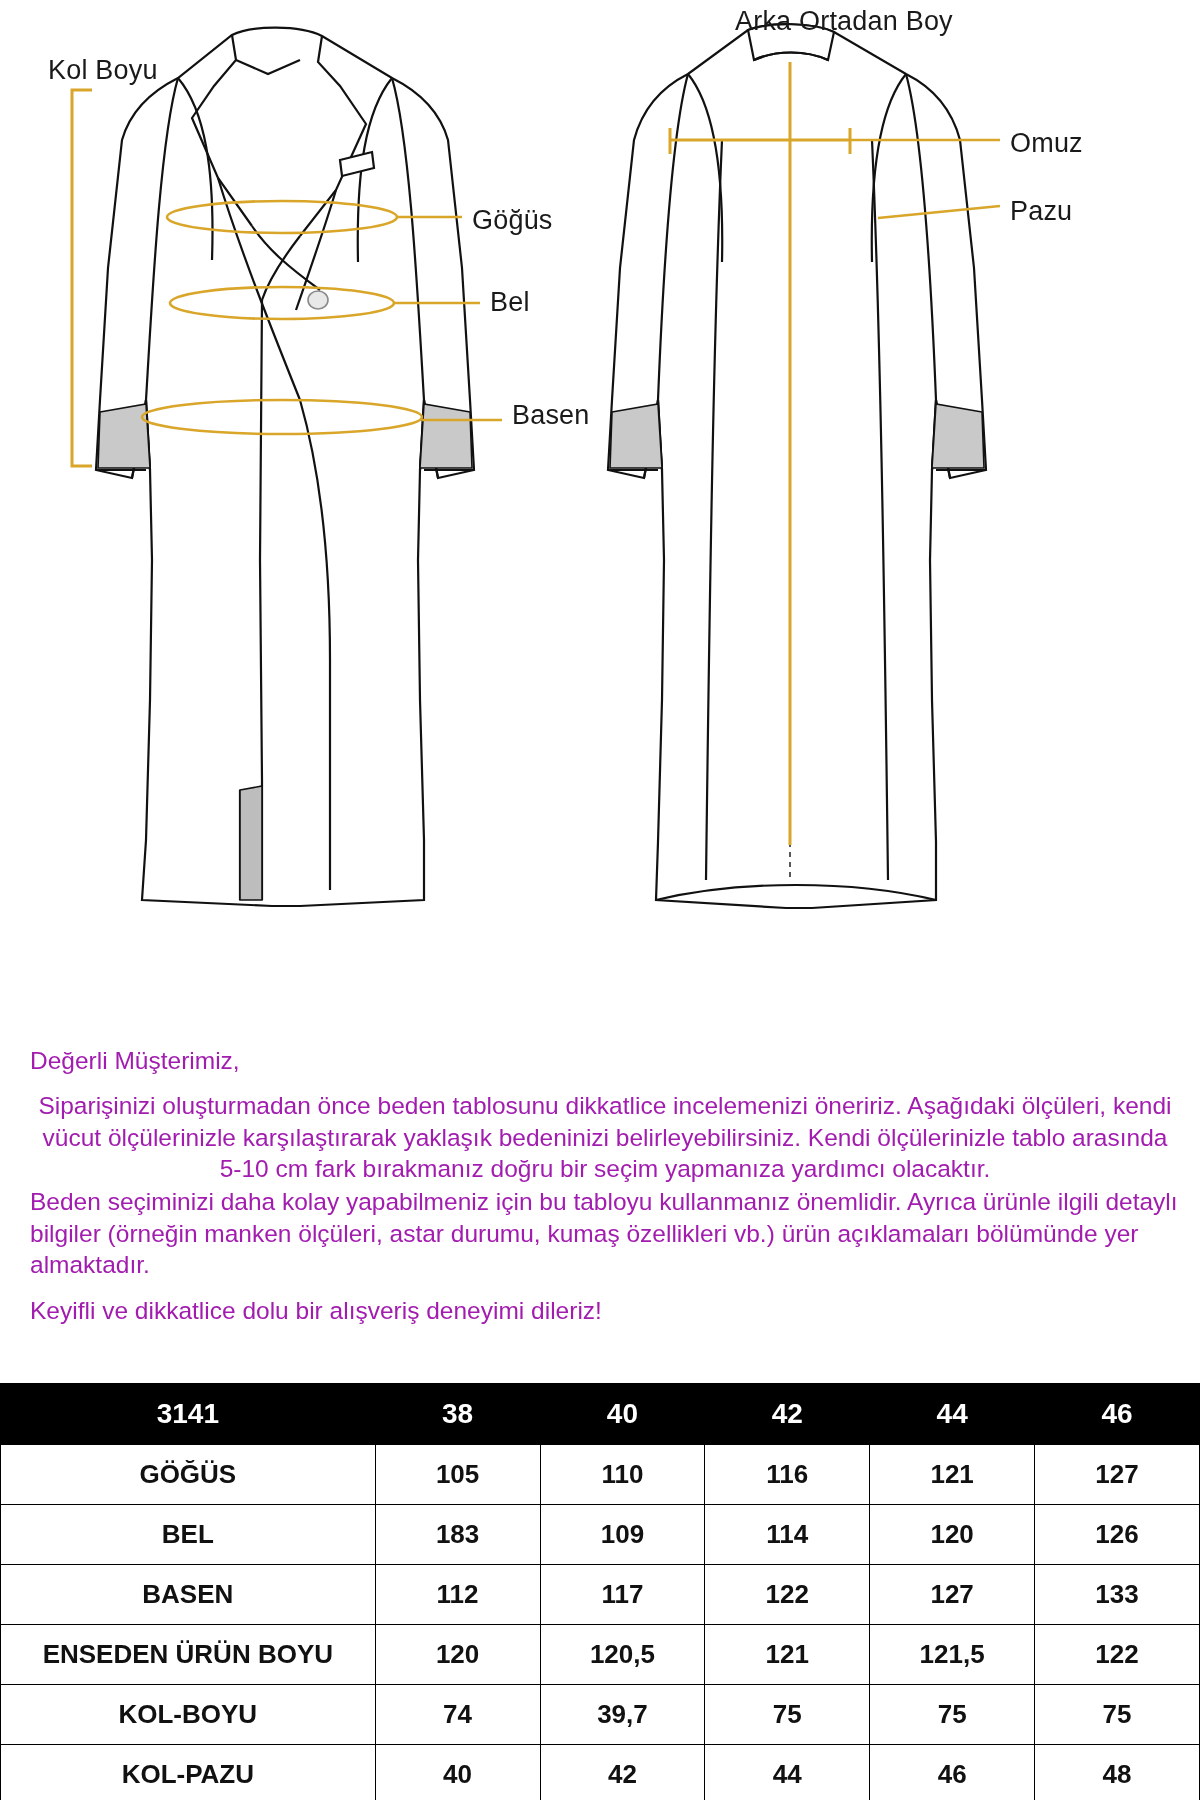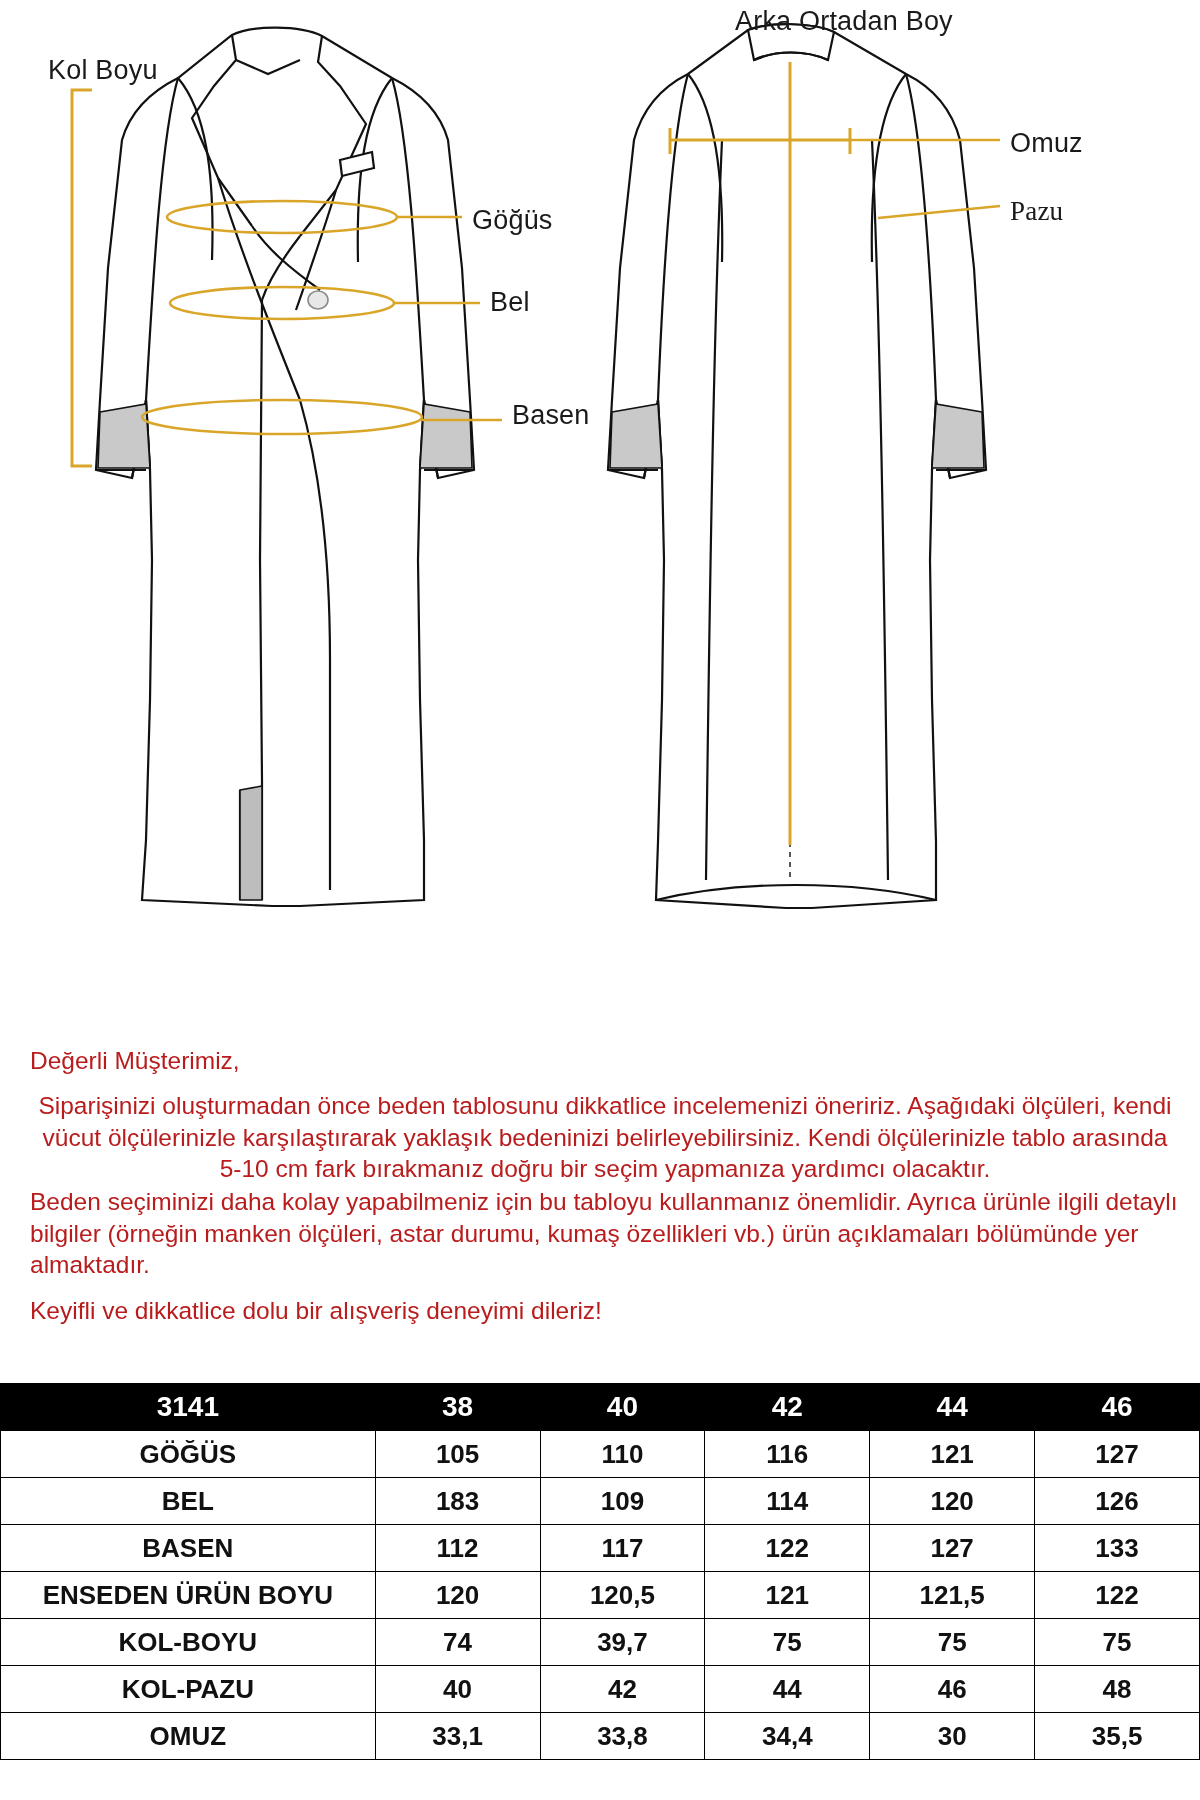--- a/index.html
+++ b/index.html
@@ -24,30 +24,30 @@
     color:#1a1a1a;
     white-space:nowrap;
     letter-spacing:0.2px;
   }
   #lbl-kolboyu { left:48px;  top:55px; }
   #lbl-gogus   { left:472px; top:205px; }
   #lbl-bel     { left:490px; top:287px; }
   #lbl-basen   { left:512px; top:400px; }
   #lbl-arka    { left:735px; top:6px; }
   #lbl-omuz    { left:1010px; top:128px; }
-  #lbl-pazu    { left:1010px; top:196px;font-family:Liberation Serif, serif; }
+  #lbl-pazu    { left:1010px; top:196px; }
 
   .textblock {
     position:absolute;
     left:30px;
     top:1045px;
     width:1150px;
     font-size:24.5px;
     line-height:1.28;
-    color:#b91c1c;
+    color:#a21caf;
   }
   .textblock p { margin:0 0 0 0; }
   .tb-greet { margin-bottom:14px !important; font-weight:400; }
   .tb-p1 { margin-bottom:2px !important;text-align:center; }
   .tb-p2 { margin-bottom:14px !important; }
   .tb-p3 { margin-bottom:0 !important; }
 
   table.size-table {
     position:absolute;
     left:0;
@@ -55,21 +55,21 @@
     width:1200px;
     border-collapse:collapse;
     font-size:26px;
     font-weight:bold;
     text-align:center;
   }
   table.size-table th,
   table.size-table td {
     border:1px solid #000;
     height:47px;
-    padding:0 6px;
+    padding:14px 6px;
   }
   table.size-table thead th {
     background:#000;
     color:#fff;
     border:1px solid #000;
     font-size:28px;
   }
   table.size-table tbody td:first-child { width:375px; }
   table.size-table tbody td { width:165px; }
   table.size-table thead th:first-child { width:375px; }

